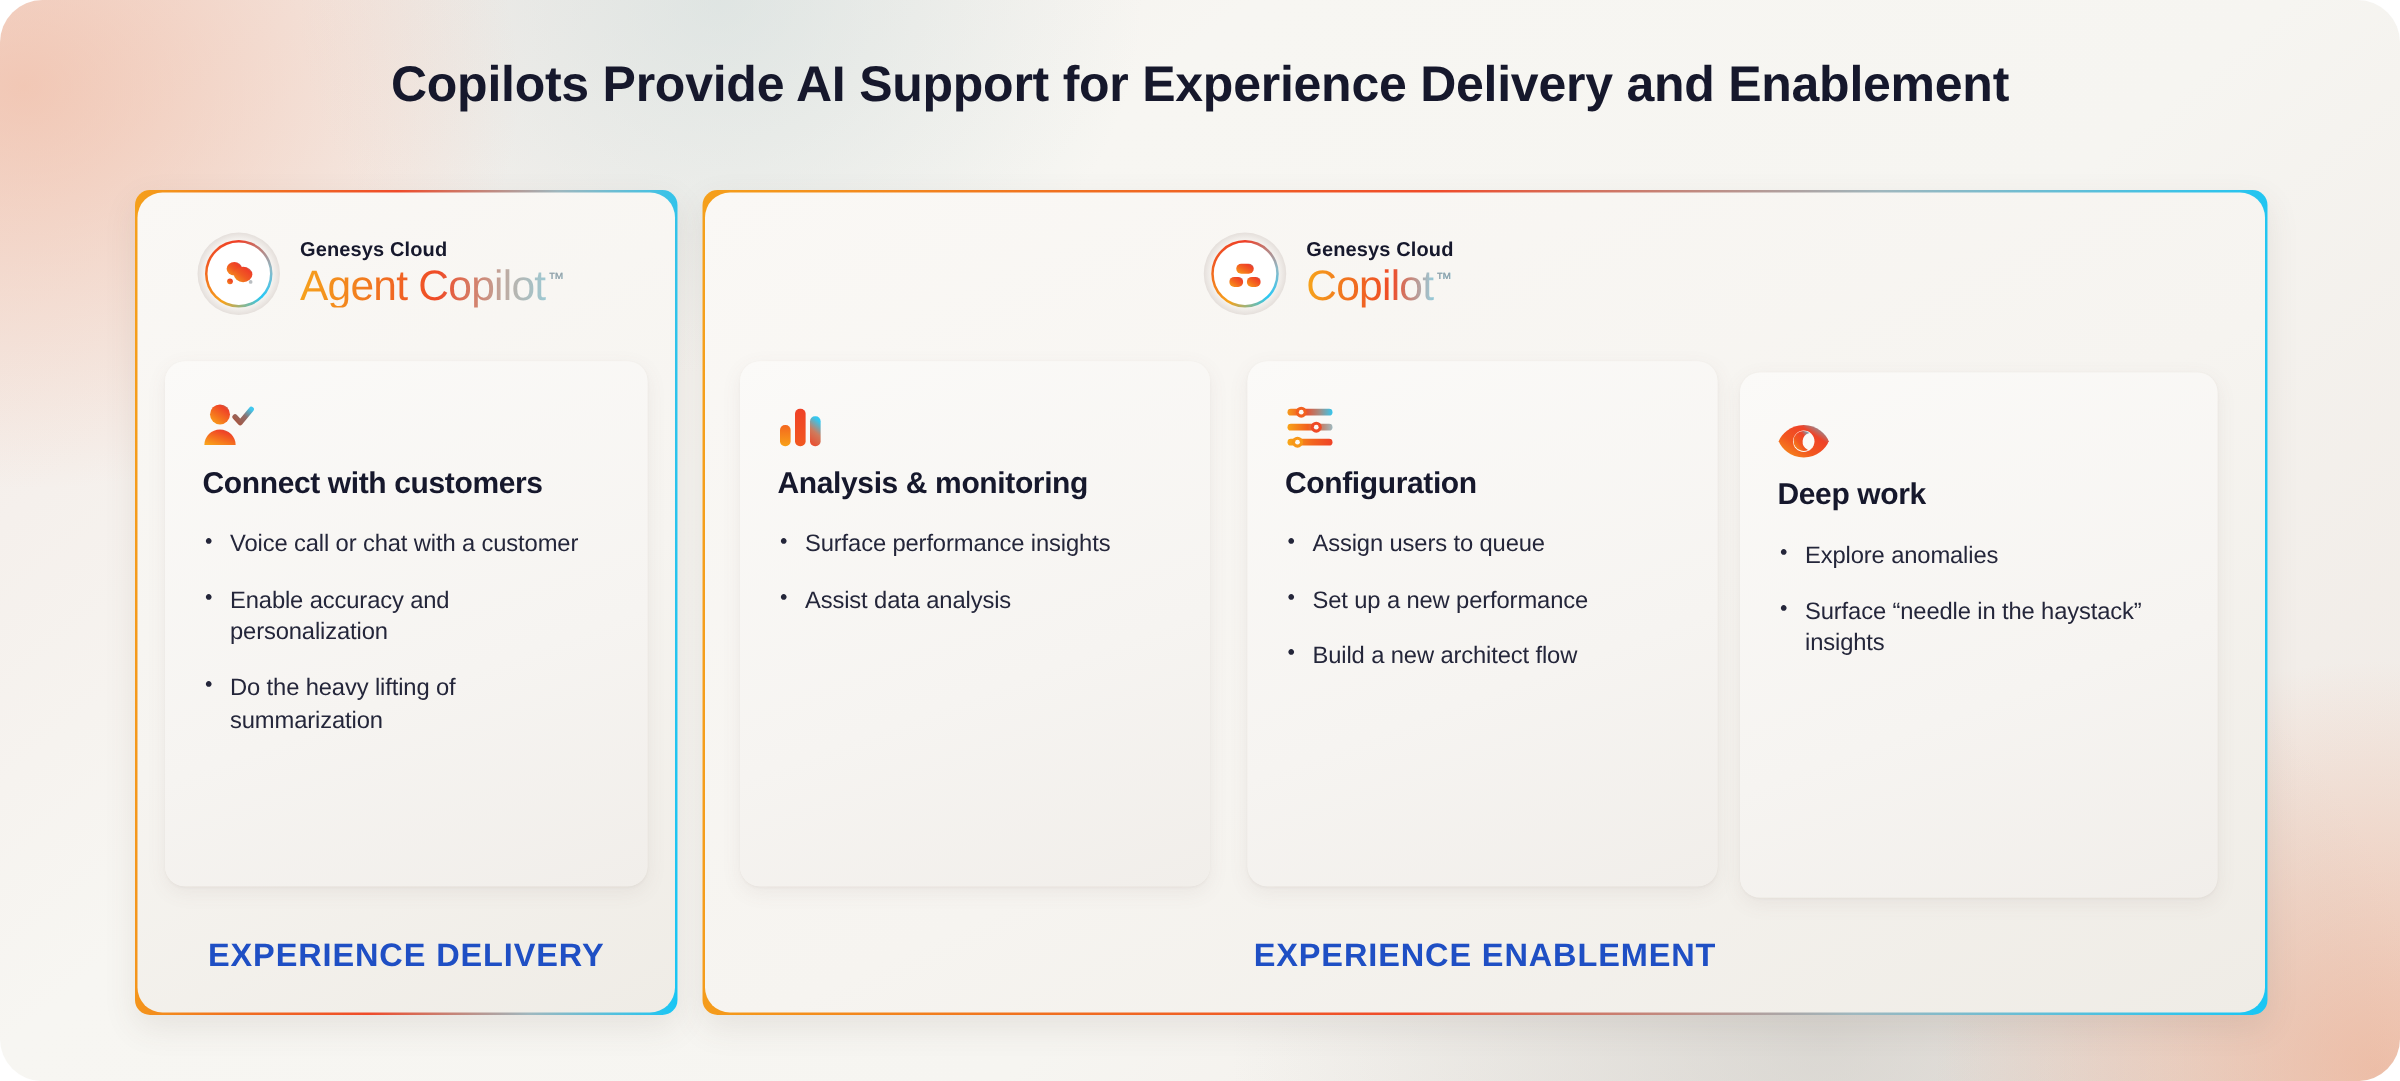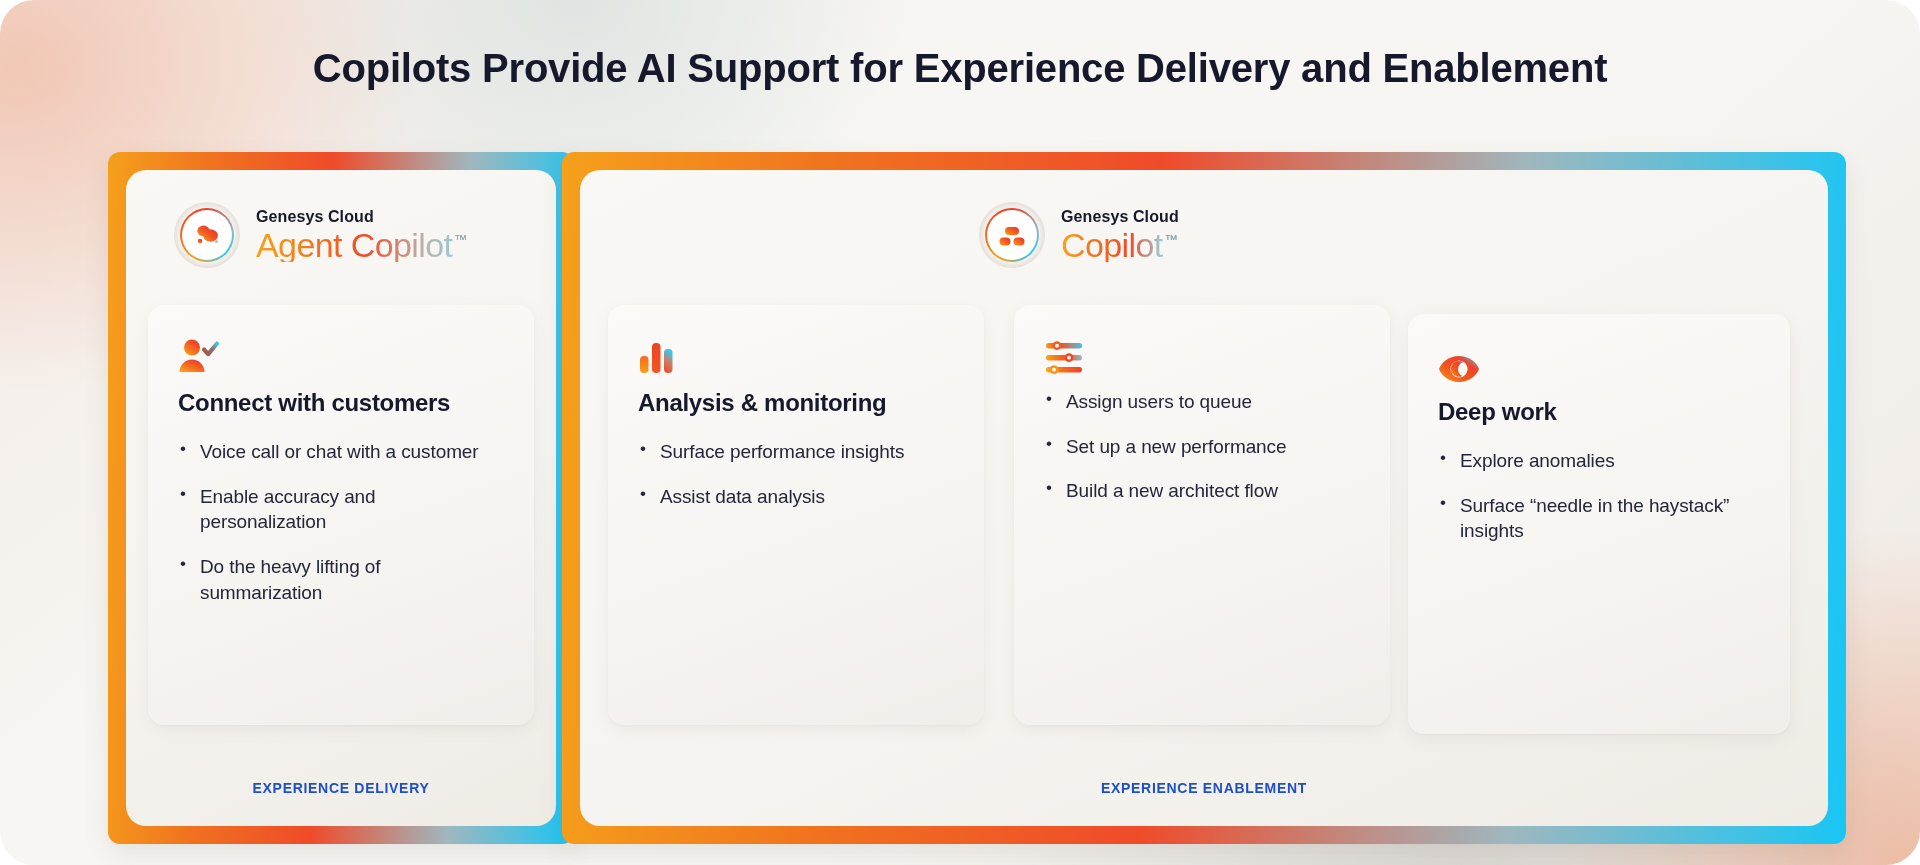--- a/index.html
+++ b/index.html
@@ -39,21 +39,21 @@
     font-size: 40px;
     font-weight: bold;
     letter-spacing: -0.2px;
     color: #16182c;
   }
 
   
   .panel {
     position: absolute;
     border-radius: 12px;
-    padding: 18px;
+    padding: 2px;
     background: linear-gradient(92deg, #f5a01b 0%, #f0711f 22%, #ef4b2a 46%, #9fb7be 74%, #18c6f5 100%);
     box-shadow: 0 10px 26px rgba(90,70,60,0.10);
   }
   .panel-inner {
     width: 100%;
     height: 100%;
     border-radius: 20px;
     background: linear-gradient(155deg, #faf8f5 0%, #f6f4f0 55%, #efece6 100%);
     position: relative;
     overflow: hidden;
@@ -174,21 +174,21 @@
     font-size: 17px;
     color: #24263a;
   }
 
   
   .footer-label {
     position: absolute;
     bottom: 30px;
     width: 100%;
     text-align: center;
-    font-size: 14px;
+    font-size: 26px;
     font-weight: bold;
     letter-spacing: 0.7px;
     color: #1f4fc4;
   }
 
   
   .ico { display: block; }
 </style>
 </head>
 <body>
@@ -345,20 +345,21 @@
             <circle cx="13" cy="4.7" r="4.4" fill="#f2601f"></circle>
               <circle cx="13" cy="4.7" r="1.9" fill="#fbf9f6"></circle>
             <rect x="2" y="14" width="36" height="5.4" rx="2.7" fill="url(#gSl2)"></rect>
             <circle cx="25" cy="16.7" r="4.4" fill="#ef4a27"></circle>
               <circle cx="25" cy="16.7" r="1.9" fill="#fbf9f6"></circle>
             <rect x="2" y="26" width="36" height="5.4" rx="2.7" fill="url(#gSl3)"></rect>
             <circle cx="10" cy="28.7" r="4.4" fill="#f79718"></circle>
               <circle cx="10" cy="28.7" r="1.9" fill="#fbf9f6"></circle>
           </svg>
         </div>
+        <div class="card-title">Configuration</div>
         <ul class="bullets">
           <li>Assign users to queue</li>
           <li>Set up a new performance</li>
           <li>Build a new architect flow</li>
         </ul>
       </div>
 
       <div class="card" id="card-deep">
         <div class="card-icon">
           <svg class="ico" width="42" height="30" viewBox="0 0 42 30" aria-hidden="true">

